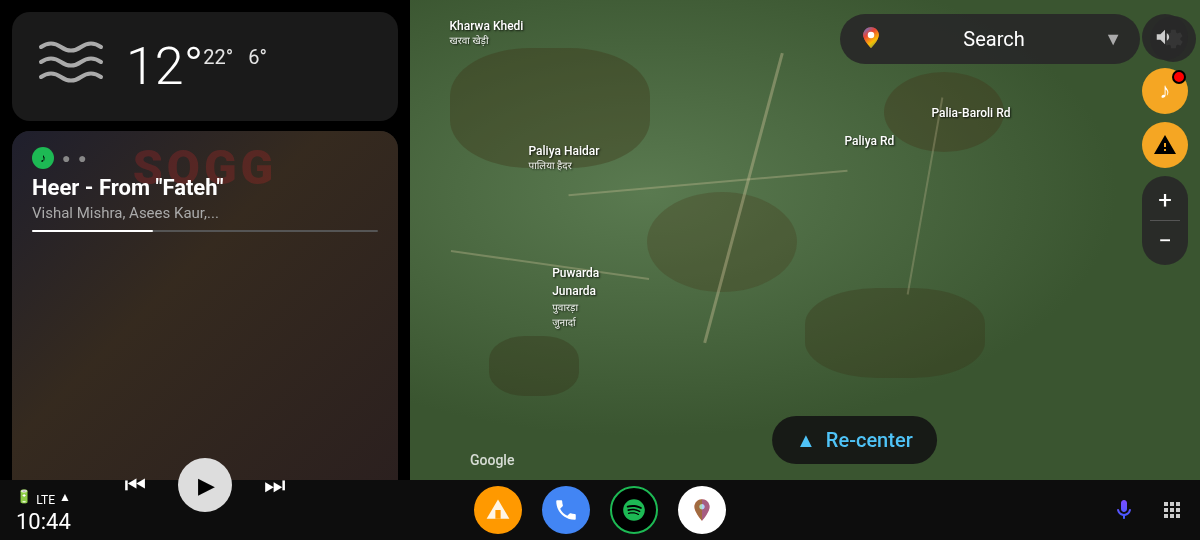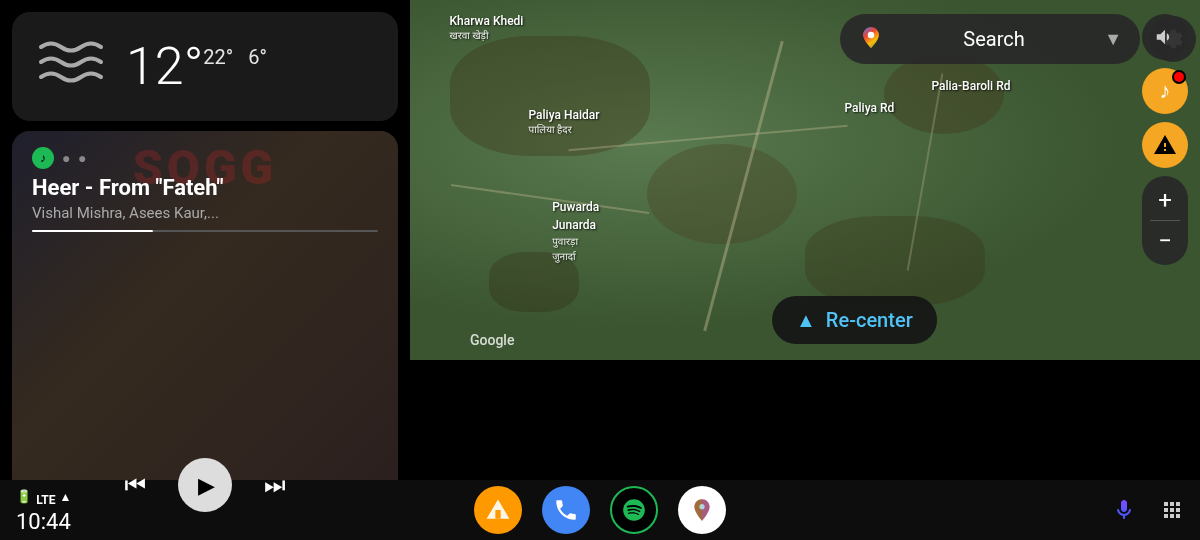--- a/index.html
+++ b/index.html
@@ -173,21 +173,21 @@
       font-size: 22px;
       color: #000;
       margin-left: 3px;
     }
 
     
     .map-area {
       position: absolute;
       left: 410px; top: 0;
       right: 0;
-      height: 360px;
+      height: 480px;
       background: #4a6741;
       overflow: hidden;
     }
     .map-bg {
       width: 100%;
       height: 100%;
       position: relative;
       background:
         radial-gradient(ellipse at 30% 40%, #5a7a50 0%, #3a5530 60%),
         linear-gradient(180deg, #4a6040 0%, #3a5030 100%);
@@ -368,21 +368,21 @@
       display: flex;
       flex-direction: column;
       gap: 2px;
     }
     .status-top {
       display: flex;
       align-items: center;
       gap: 4px;
     }
     .battery-icon { font-size: 13px; color: #fff; }
-    .lte-text { font-size: 12px; color: #fff; font-weight: 700; margin-top: 6px; }
+    .lte-text { font-size: 12px; color: #fff; font-weight: 400; margin-top: 6px; }
     .signal-icon { font-size: 12px; color: #fff; }
     .time-text {
       font-size: 22px;
       color: #fff;
       font-weight: 400;
     }
     .app-dock {
       flex: 1;
       display: flex;
       align-items: center;

